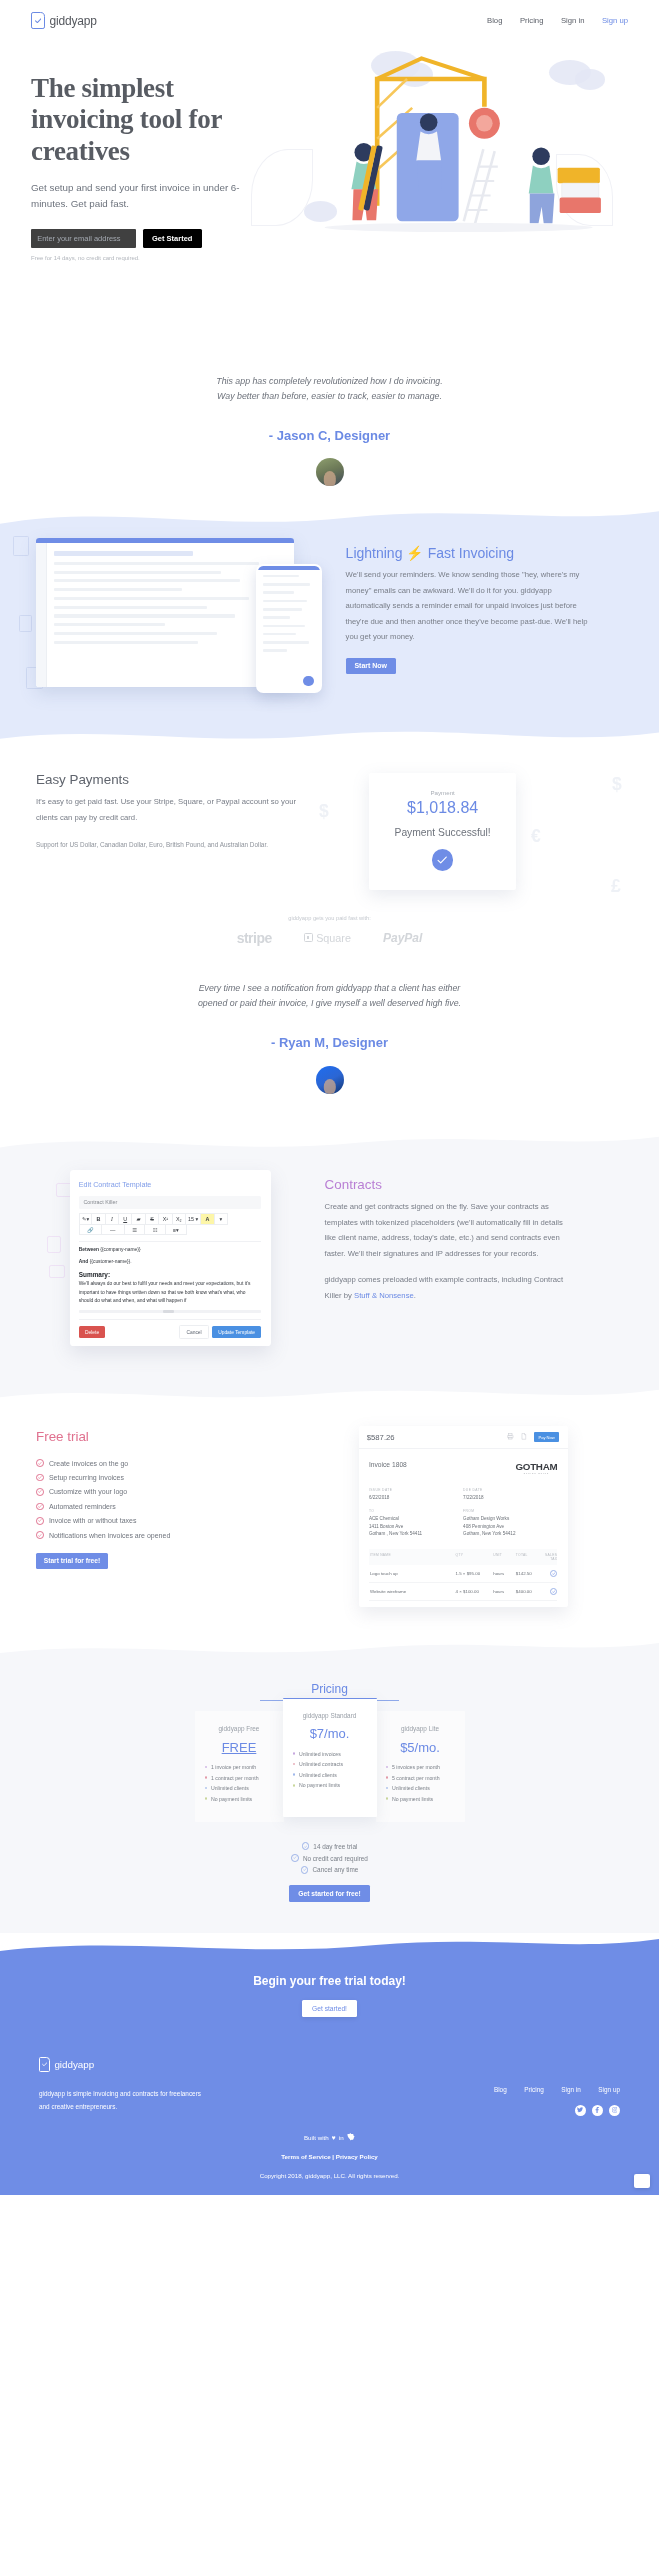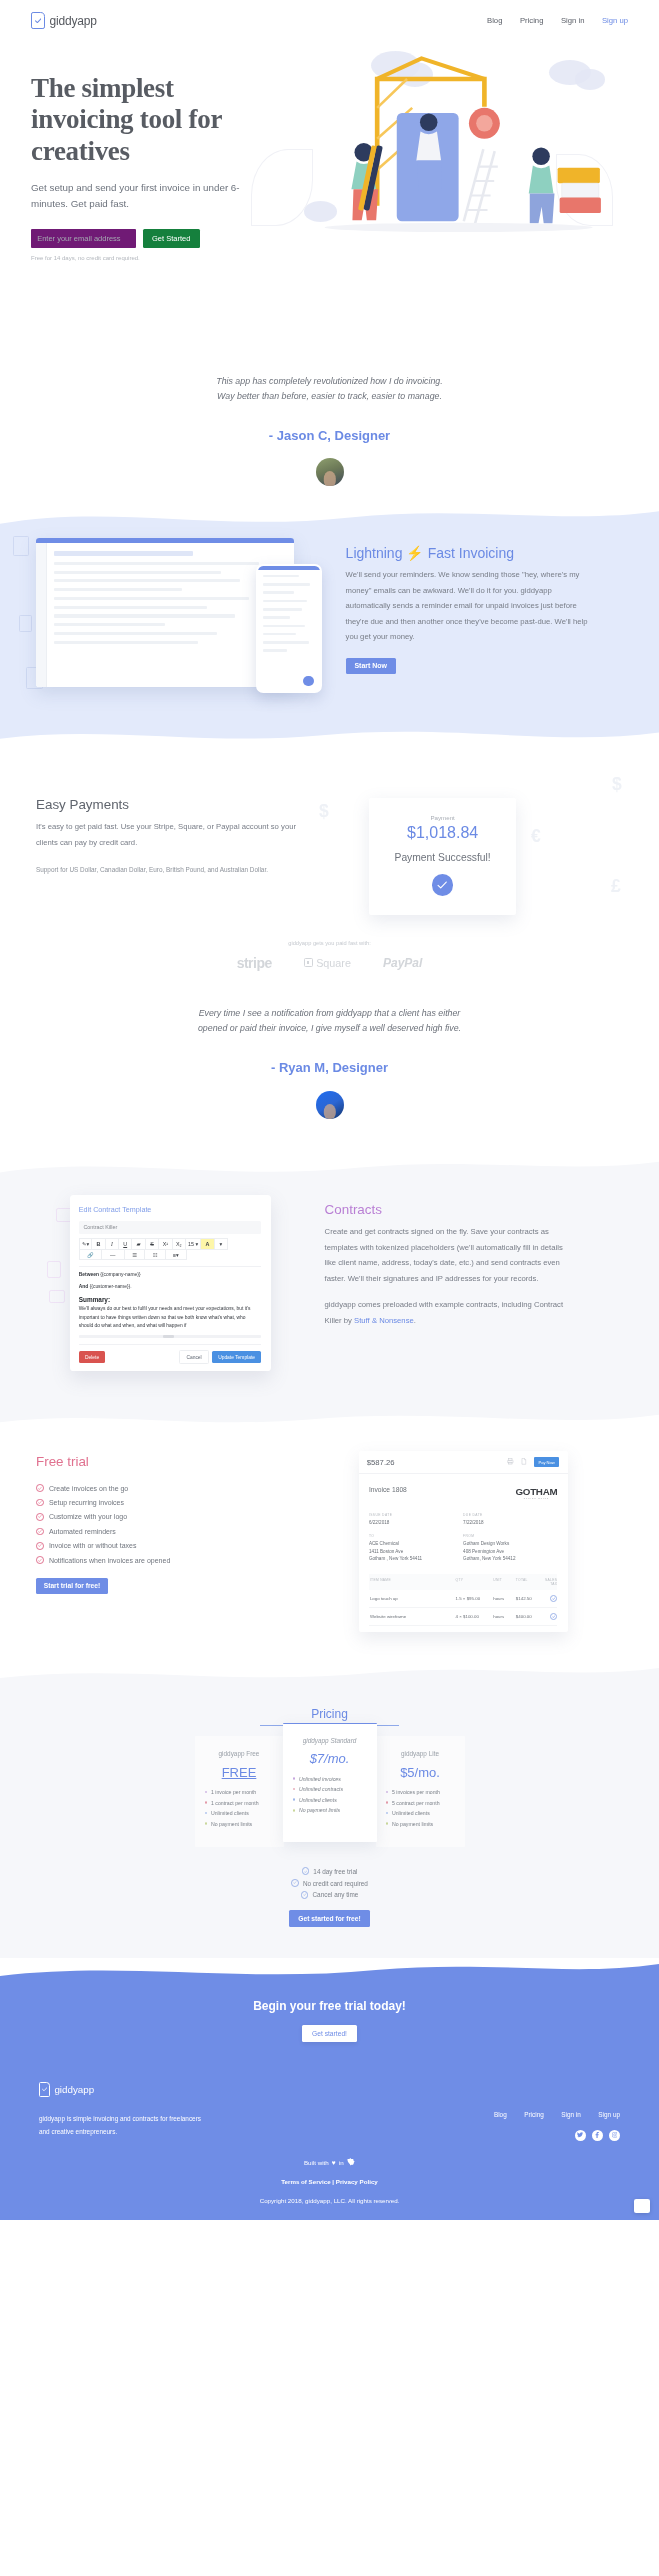--- a/index.html
+++ b/index.html
@@ -33,32 +33,32 @@
   .hero { position: relative; height: 314px; padding: 0 31px; }
   .hero-copy { width: 222px; padding-top: 32px; position: relative; z-index: 5; }
   .hero-title {
     font-family: "Liberation Serif", serif;
     font-size: 27px; line-height: 1.16; color: #585c63;
     font-weight: 700; letter-spacing: -0.3px;
   }
   .hero-sub { margin-top: 13.4px; font-size: 9.8px; line-height: 1.62; color: #6d737d; }
   .hero-form { margin-top: 16.5px; display: flex; align-items: stretch; gap: 6.7px; }
   .hero-input {
-    width: 105px; height: 19.6px; background: #701a75; border: none;
+    width: 105px; height: 19.6px; background: #404040; border: none;
     border-radius: 1px; padding: 0 6.2px; font-size: 7.5px;
     color: #8b9099; font-family: "Liberation Sans", sans-serif;
   }
   .hero-input::placeholder { color: #a4a9b1; }
   .btn {
     border: none; border-radius: 1.5px; cursor: pointer;
     font-family: "Liberation Sans", sans-serif;
   }
   .btn-primary {
-    background: #15803d; color: #fff; font-size: 7.5px;
-    font-weight: 400; padding: 0 9.3px; height: 19.6px;
+    background: #000000; color: #fff; font-size: 7.5px;
+    font-weight: 700; padding: 0 9.3px; height: 19.6px;
   }
   .hero-note { margin-top: 6.7px; font-size: 6px; color: #b3b7bd; }
 
   
   .hero-art { position: absolute; left: 242px; top: 5.2px; width: 392px; height: 299px; }
   .cloud { position: absolute; background: #e3e6f5; border-radius: 50%; opacity:.85;}
   .leaf { position:absolute; border:0.8px solid #f0f1f6; border-radius: 60% 0 60% 0; }
 
   
   .testimonial { text-align: center; padding: 18.5px 0 15.5px; }
@@ -221,21 +221,21 @@
   .band-pricing { background:#f6f7fa; padding: 18.5px 0 31px; position:relative; }
   .pricing-title { text-align:center; color:#6b8ae4; font-size: 12px; }
   .pricing-rule { width: 139px; height: 1px; background:#8fa9ea; margin: 4.1px auto 0; }
   .plans { display:flex; justify-content:center; align-items:flex-start; margin-top: 10.3px; }
   .plan {
     width: 89px; background:#fbfbfc; padding: 14.4px 10.3px 15.5px; text-align:center;
     border-radius: 1px;
   }
   .plan.featured {
     background:#fff; width: 94px; padding: 13.4px 10.3px 24px; margin: -13.4px -1px 8px;
-    box-shadow: 0 4.1px 14.4px rgba(110,120,150,.12); border-top: 1.5px solid #6f8de6; z-index:3;font-style:italic;
+    box-shadow: 0 4.1px 14.4px rgba(110,120,150,.12); border-top: 1.5px solid #6f8de6; z-index:3;
   }
   .plan-name { font-size: 6.4px; color:#9aa0a8; }
   .plan-price { font-size: 13px; color:#6b8ae4; margin-top: 7.2px; }
   .plan-price.free { font-weight: 400; text-decoration: underline; }
   .plan ul { list-style:none; margin-top: 9.3px; text-align:left; }
   .plan li { font-size: 5.2px; color:#7b8089; margin-bottom: 4.6px; display:flex; gap:3.6px; align-items:center;}
   .dot { width:2.6px;height:2.6px;border-radius:50%;border:0.5px solid #c7a8df; flex:none; }
   .dot.r { border-color:#e39aa9; } .dot.b { border-color:#9fb8ec; } .dot.g { border-color:#c9d79b; }
   .trial-notes { margin-top: 17.5px; }
   .trial-notes li { justify-content:center; }
@@ -415,21 +415,21 @@
   </div>
   <svg class="wave-bot" viewBox="0 0 1280 60" preserveAspectRatio="none" style="height:31px;margin-top:-0.5px">
     <path d="M0,0 L1280,0 L1280,28 C1080,56 880,10 620,34 C400,54 200,14 0,40 Z" fill="#e3eafb"></path>
   </svg>
 
   <div class="band-white">
     <span class="ghost-cur" style="left:319px;top:52px;">$</span>
     <span class="ghost-cur" style="left:612px;top:25px;">$</span>
     <span class="ghost-cur" style="left:611px;top:127px;">£</span>
     <span class="ghost-cur" style="left:531px;top:77px;">€</span>
-    <div class="section-row" style="padding:0 36px 10.3px;margin-top:25px;">
+    <div class="section-row" style="padding:0 36px 10.3px;">
       <div class="col-copy" style="width:278px;padding-top:3.1px;">
         <h2 class="h-dark">Easy Payments</h2>
         <p class="body-text">It's easy to get paid fast. Use your Stripe, Square, or Paypal account so your clients can pay by credit card.</p>
         <p class="small-text" style="margin-top:13.4px;">Support for US Dollar, Canadian Dollar, Euro, British Pound, and Australian Dollar.</p>
       </div>
       <div style="width:216px;">
         <div class="pay-card">
           <div class="pay-label">Payment</div>
           <div class="pay-amount">$1,018.84</div>
           <div class="pay-status">Payment Successful!</div>

